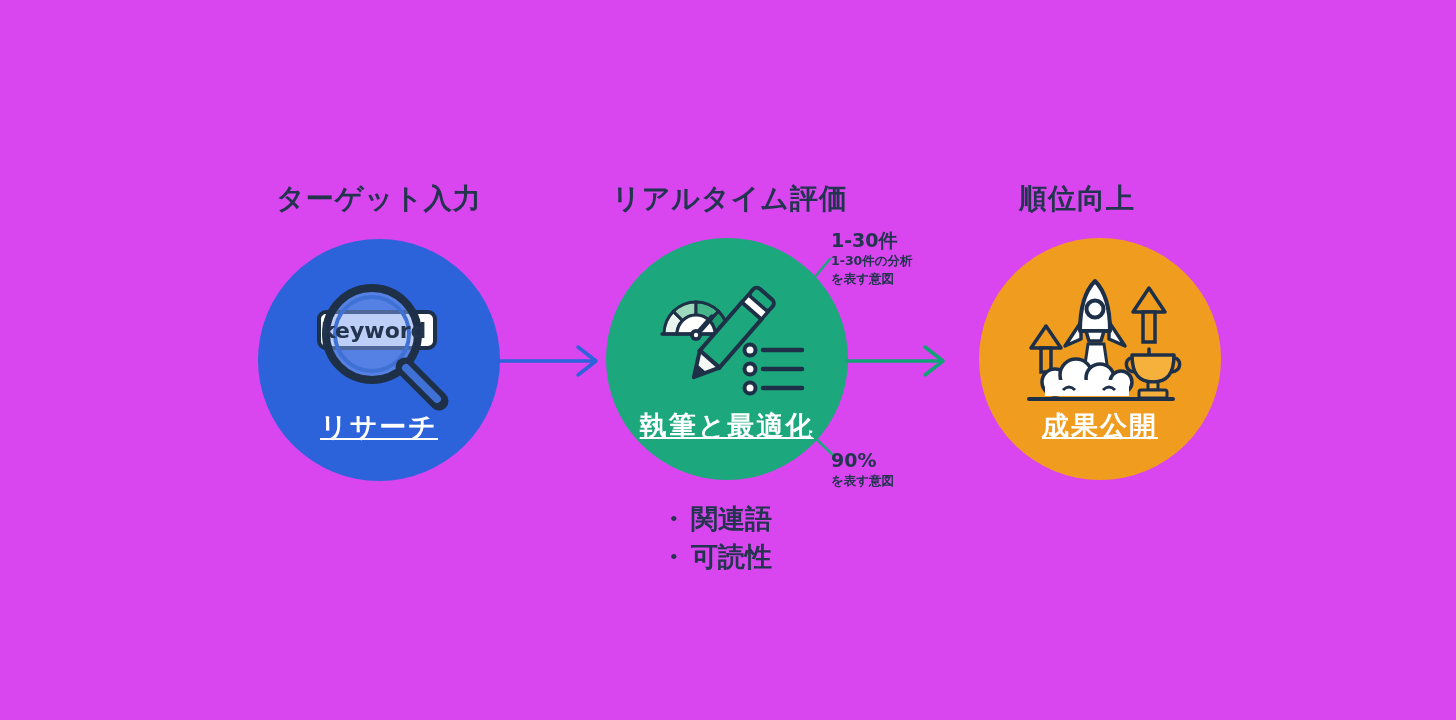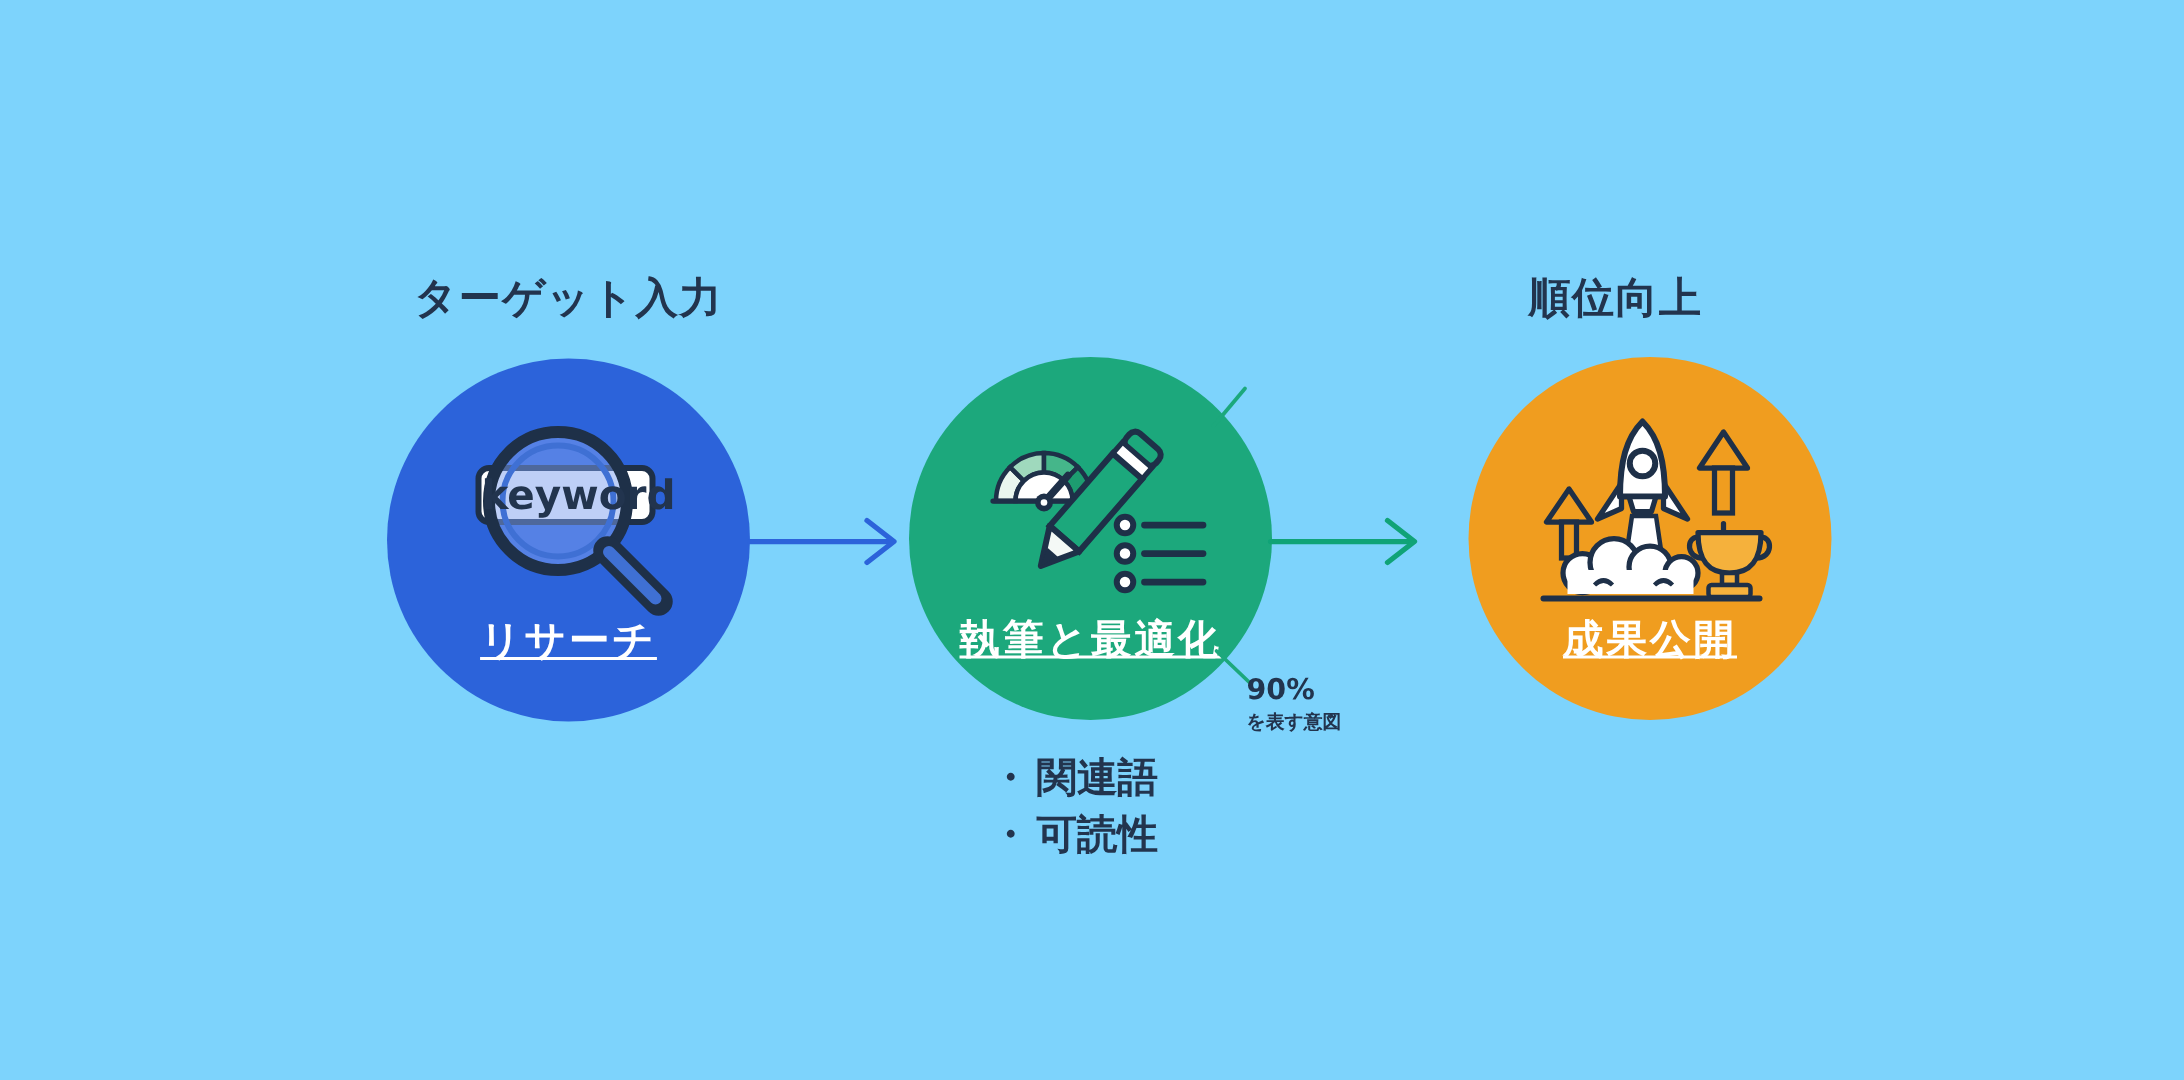--- a/index.html
+++ b/index.html
@@ -1,38 +1,38 @@
 <!DOCTYPE html>
 <html><head>
 <meta charset="utf-8">
 <style>
   html,body{margin:0;padding:0;background:#ffffff;}
   #canvas{
-    position:relative;width:1456px;height:720px;background:#7dd3fc;overflow:hidden;
+    position:relative;width:1456px;height:720px;background:#d946ef;overflow:hidden;
     font-family:"DejaVu Sans","Liberation Sans",sans-serif;color:#22344e;
   }
   .step-header{
     position:absolute;top:182px;height:34px;line-height:34px;text-align:center;
     font-size:28px;font-weight:700;color:#22344e;letter-spacing:1px;white-space:nowrap;
   }
   .circle{
     position:absolute;width:242px;height:242px;border-radius:50%;
   }
   .circle-label{
     position:absolute;left:0;right:0;bottom:36px;text-align:center;
     font-size:27px;font-weight:700;color:#ffffff;letter-spacing:2px;white-space:nowrap;text-decoration:underline;
   }
   
   .search-box{
     position:absolute;left:59px;top:71px;width:120px;height:40px;background:#ffffff;
     border:4px solid #1e3048;border-radius:9px;box-sizing:border-box;
   }
   .keyword-text{
     position:absolute;left:63px;top:76px;width:116px;height:32px;line-height:32px;
-    font-size:27px;font-weight:600;color:#22344e;z-index:3;
+    font-size:22px;font-weight:600;color:#22344e;z-index:3;
   }
   .magnifier-svg{position:absolute;left:40px;top:26px;z-index:2;}
   .mid-icon-svg{position:absolute;left:44px;top:42px;}
   .rocket-svg{position:absolute;left:36px;top:40px;}
   .flow-arrow{position:absolute;top:343px;}
   .leader-svg{position:absolute;}
   .annotation{
     position:absolute;width:130px;color:#22344e;
   }
   .annotation .ann-title{font-size:19px;font-weight:700;line-height:24px;}
@@ -40,20 +40,21 @@
   .bullet-list{position:absolute;left:660px;top:500px;}
   .bullet-row{font-size:27px;font-weight:700;color:#22344e;line-height:38px;white-space:nowrap;}
   .bullet-row .dot{margin-right:4px;}
 </style>
 </head>
 <body>
 
 <div id="canvas">
 
   <div class="step-header" style="left:258px;width:242px;">ターゲット入力</div>
+  <div class="step-header" style="left:580px;width:300px;">リアルタイム評価</div>
   <div class="step-header" style="left:956px;width:242px;">順位向上</div>
 
   <div class="circle" style="left:258px;top:239px;background:#2c63da;">
     <div class="search-box"></div>
     <svg class="magnifier-svg" width="170" height="160" viewBox="0 0 170 160">
       <circle cx="74" cy="69" r="46" fill="#7da0f0" fill-opacity="0.5" stroke="#1e3048" stroke-width="8"></circle>
       <circle cx="74" cy="69" r="37" fill="none" stroke="#3f70d4" stroke-width="4"></circle>
       <line x1="107" y1="102" x2="141" y2="136" stroke="#1e3048" stroke-width="19" stroke-linecap="round"></line>
       <line x1="108" y1="103" x2="139" y2="134" stroke="#3f70d4" stroke-width="8" stroke-linecap="round"></line>
     </svg>
@@ -148,20 +149,25 @@
   </svg>
 
   <svg class="flow-arrow" style="left:845px;" width="106" height="36" viewBox="0 0 106 36">
     <line x1="2" y1="18" x2="97" y2="18" stroke="#10a377" stroke-width="3.5" stroke-linecap="round"></line>
     <polyline points="80,4 98,18 80,32" fill="none" stroke="#10a377" stroke-width="3.5" stroke-linecap="round" stroke-linejoin="round"></polyline>
   </svg>
 
   <svg class="leader-svg" style="left:803px;top:254px;" width="32" height="34" viewBox="0 0 32 34">
     <line x1="6" y1="30" x2="27" y2="5" stroke="#1ca87c" stroke-width="2.5" stroke-linecap="round"></line>
   </svg>
+  <div class="annotation" style="left:831px;top:228px;">
+    <div class="ann-title">1-30件</div>
+    <div class="ann-line">1-30件の分析</div>
+    <div class="ann-line">を表す意図</div>
+  </div>
 
   <svg class="leader-svg" style="left:806px;top:430px;" width="32" height="30" viewBox="0 0 32 30">
     <line x1="5" y1="4" x2="27" y2="25" stroke="#1ca87c" stroke-width="2.5" stroke-linecap="round"></line>
   </svg>
   <div class="annotation" style="left:831px;top:448px;">
     <div class="ann-title">90%</div>
     <div class="ann-line">を表す意図</div>
   </div>
 
   <div class="bullet-list">

